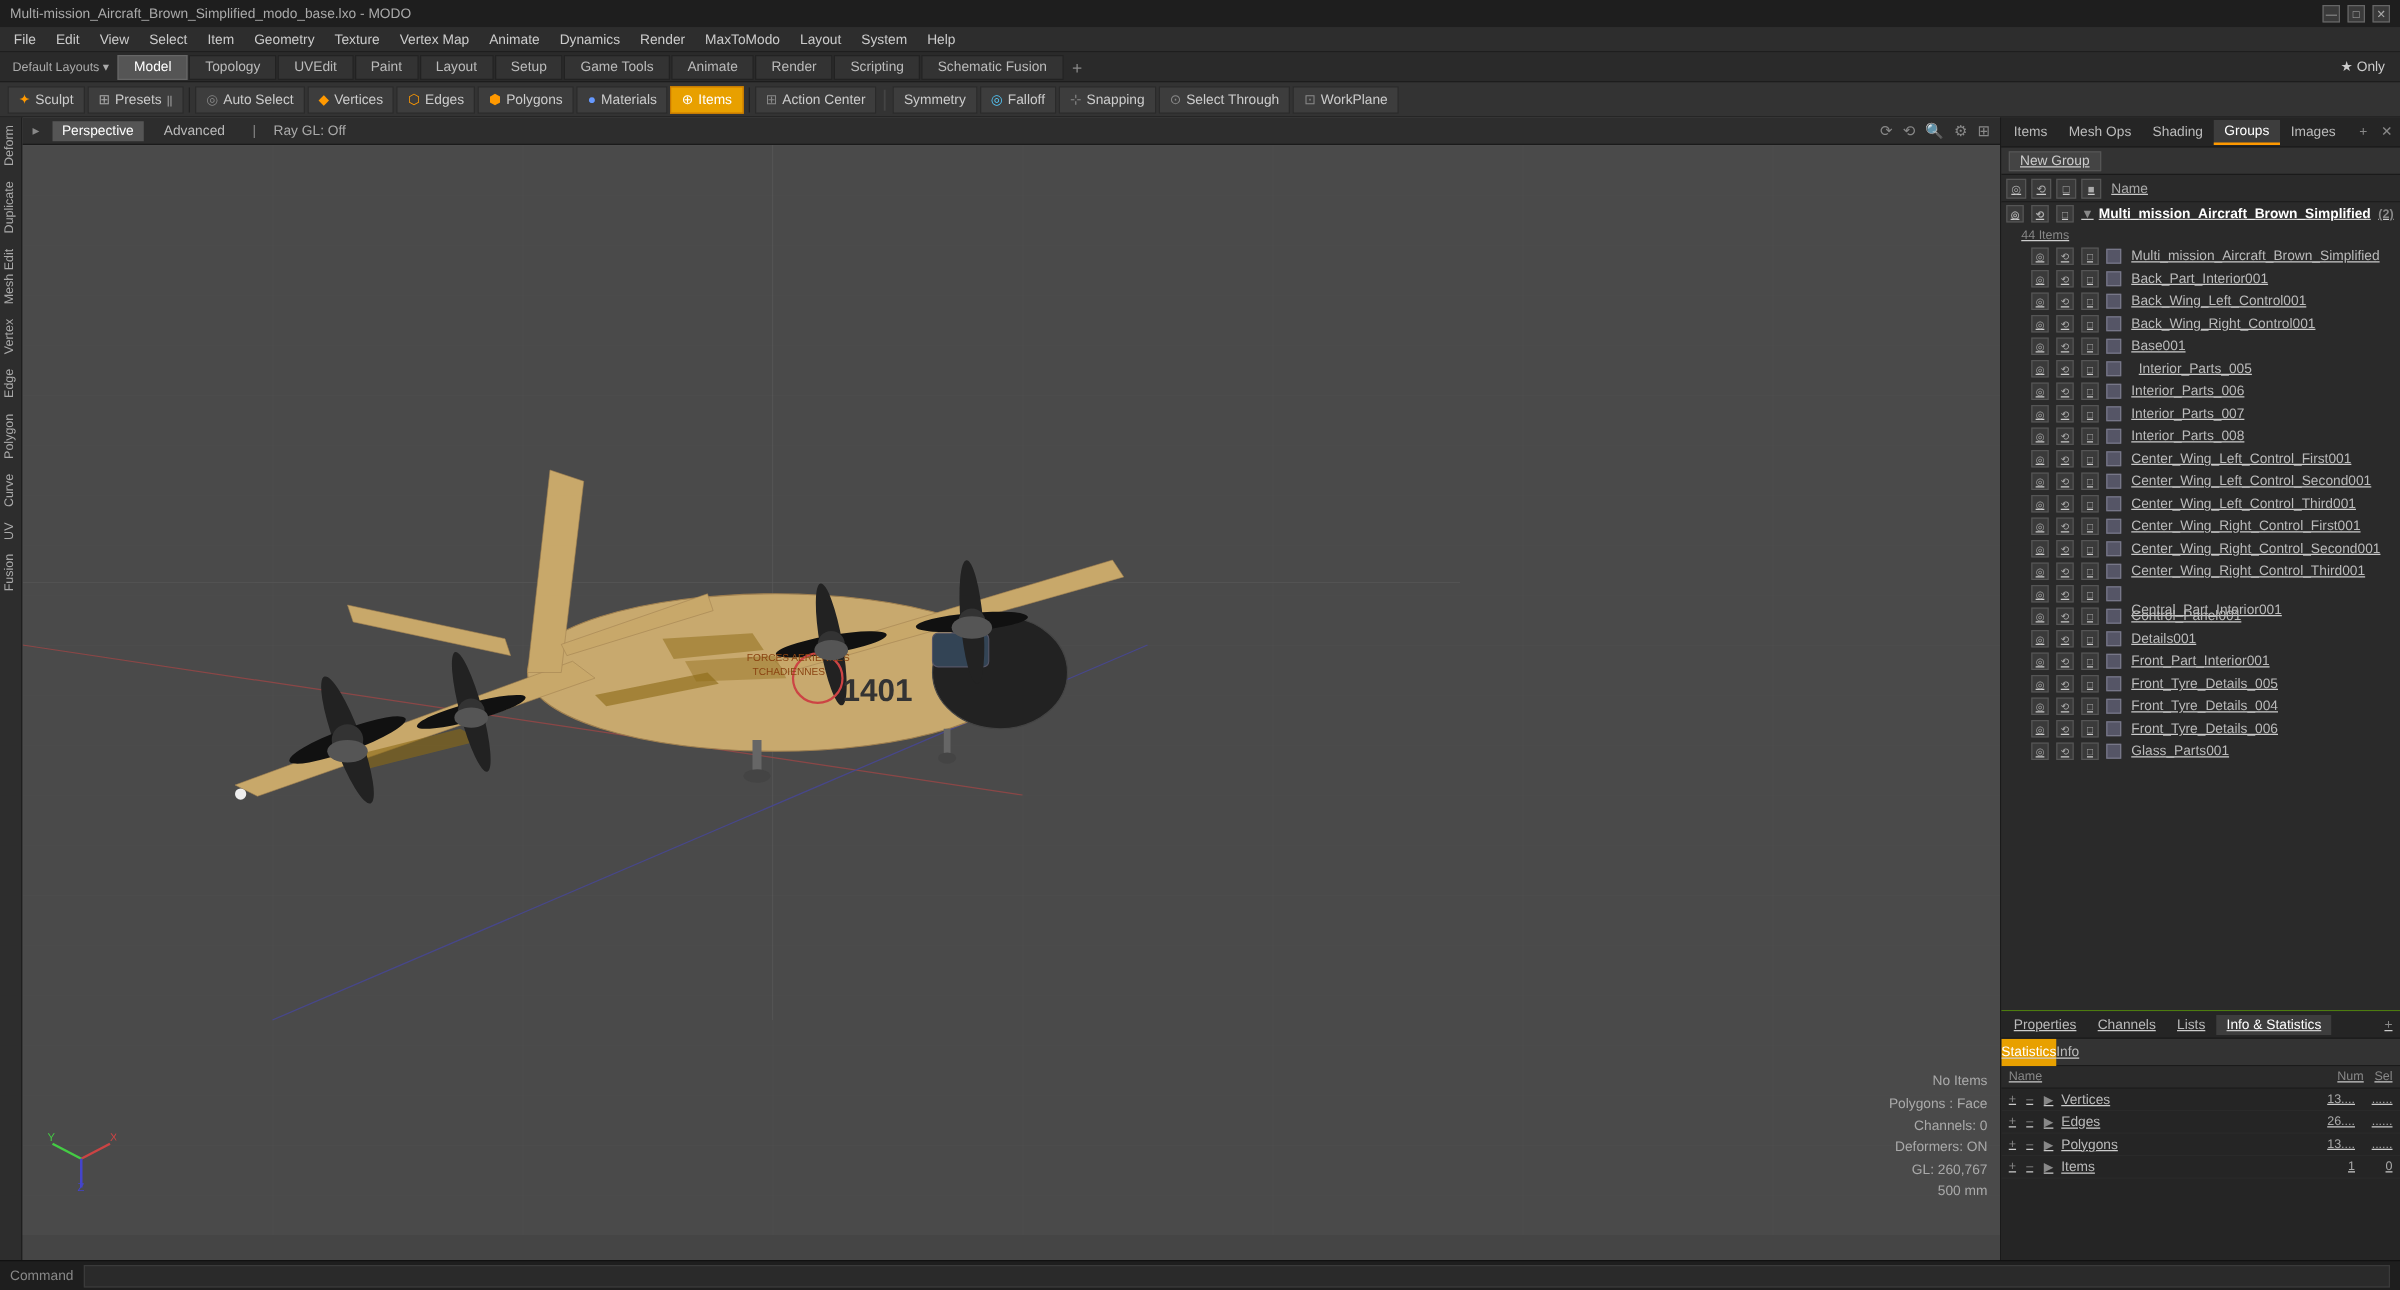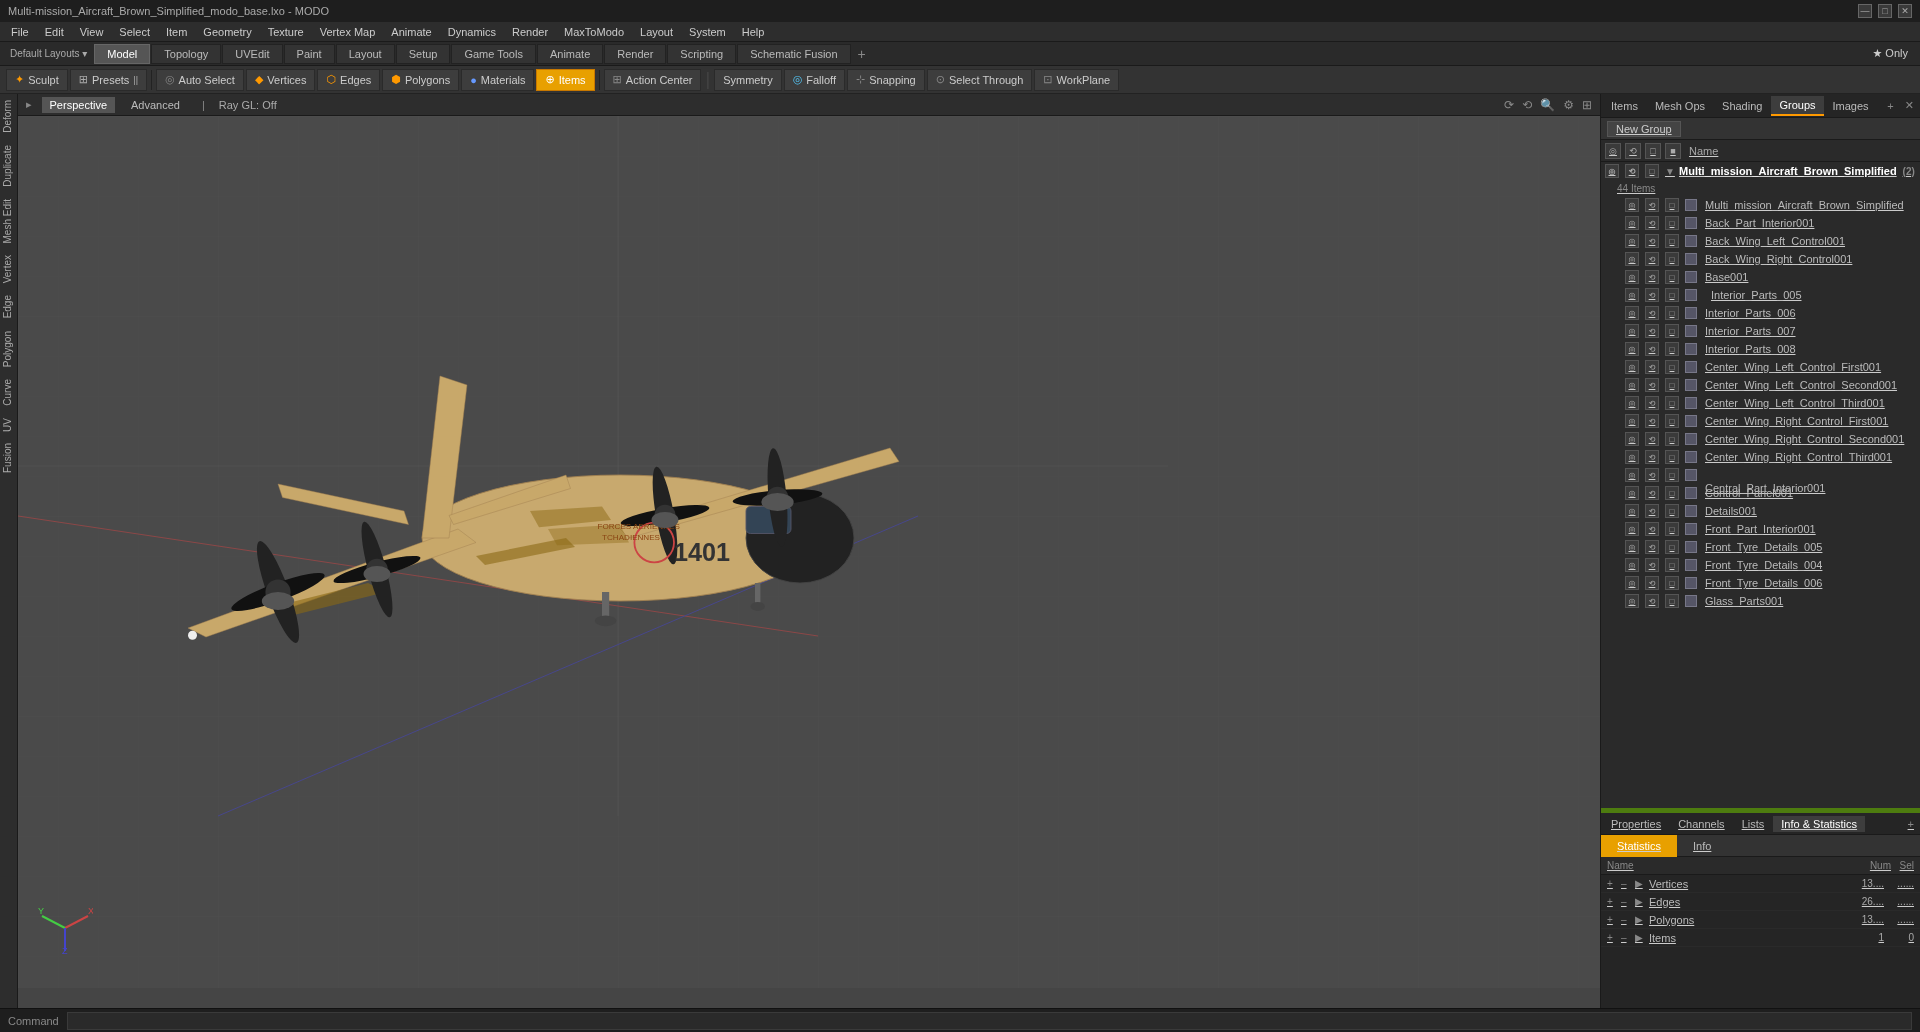--- a/index.html
+++ b/index.html
@@ -294,21 +294,21 @@
       border: 1px solid #778;
       display: inline-block;
       flex-shrink: 0;
     }
     .group-count { color: #888; font-size: 10px; margin-left: 2px; }
     .group-expand { color: #888; font-size: 10px; width: 10px; }
 
     
     #bottom-panel {
       height: 200px;
-      border-top: 5px solid #4d7c0f;
+      border-top: 1px solid #4d7c0f;
       display: flex;
       flex-direction: column;
     }
     #bottom-panel-tabs {
       height: 22px;
       background: #252525;
       display: flex;
       align-items: center;
       gap: 1px;
       padding: 0 2px;
@@ -331,21 +331,21 @@
       overflow: hidden;
     }
     #stat-tabs {
       height: 22px;
       background: #333;
       display: flex;
       align-items: center;
       border-bottom: 1px solid #1a1a1a;
     }
     .stat-tab {
-      padding: 2px 16px;
+      padding: 2px 0;
       cursor: pointer;
       font-size: 11px;
       color: #bbb;
       height: 22px;
       display: flex; align-items: center;
     }
     .stat-tab.active {
       background: #e8a000;
       color: #fff;
     }
@@ -644,20 +644,28 @@
 
           <circle cx="105" cy="488" r="5" fill="#eee"></circle>
 
           <ellipse cx="200" cy="450" rx="18" ry="10" fill="#555"></ellipse>
           <ellipse cx="310" cy="420" rx="15" ry="9" fill="#555"></ellipse>
           <ellipse cx="630" cy="360" rx="15" ry="9" fill="#555"></ellipse>
           <ellipse cx="755" cy="340" rx="18" ry="10" fill="#555"></ellipse>
         </g>
       </svg>
 
+      <div id="viewport-info">
+        <div style="color:#aaa;">No Items</div>
+        <div style="color:#aaa;">Polygons : Face</div>
+        <div style="color:#aaa;">Channels: 0</div>
+        <div style="color:#aaa;">Deformers: ON</div>
+        <div style="color:#aaa;">GL: 260,767</div>
+        <div style="color:#aaa;">500 mm</div>
+      </div>
 
       <div id="axis-indicator">
         <svg width="55" height="55" xmlns="http://www.w3.org/2000/svg">
           <line x1="27" y1="27" x2="50" y2="15" stroke="#c44" stroke-width="2"></line>
           <line x1="27" y1="27" x2="4" y2="15" stroke="#4c4" stroke-width="2"></line>
           <line x1="27" y1="27" x2="27" y2="50" stroke="#44c" stroke-width="2"></line>
           <text x="50" y="13" fill="#c44" font-size="9" font-family="Arial">X</text>
           <text x="0" y="13" fill="#4c4" font-size="9" font-family="Arial">Y</text>
           <text x="24" y="53" fill="#44c" font-size="9" font-family="Arial">Z</text>
         </svg>

